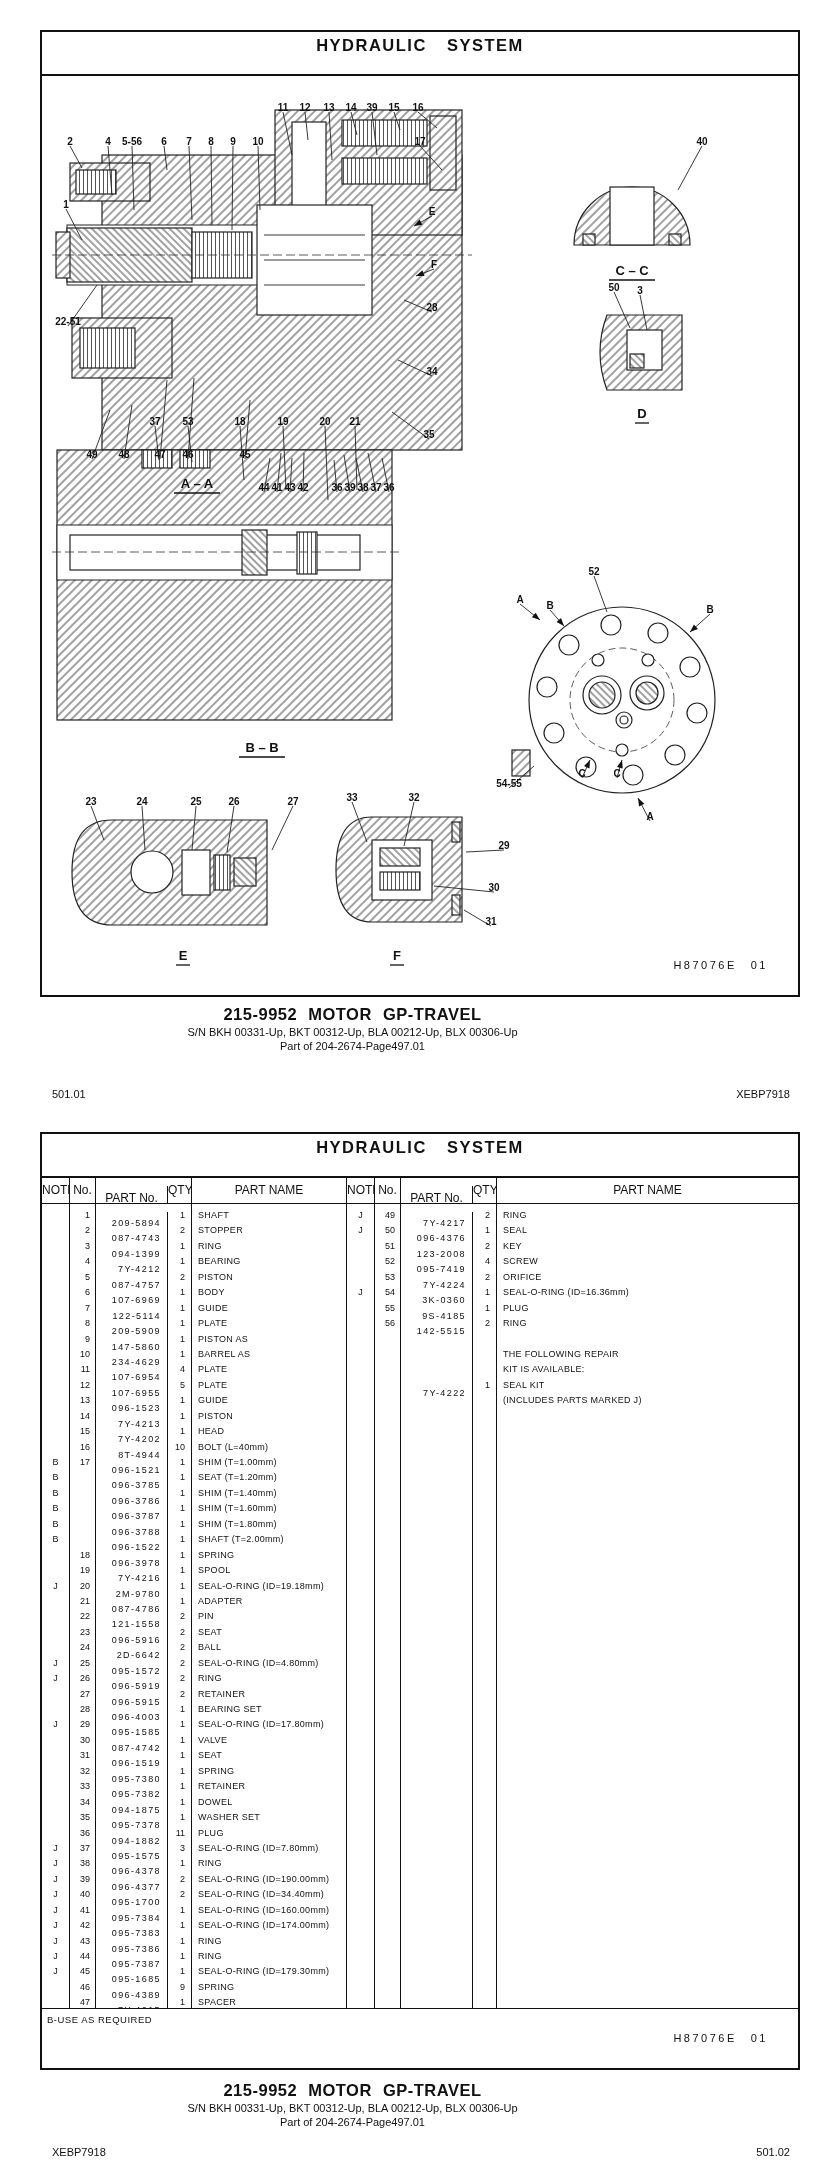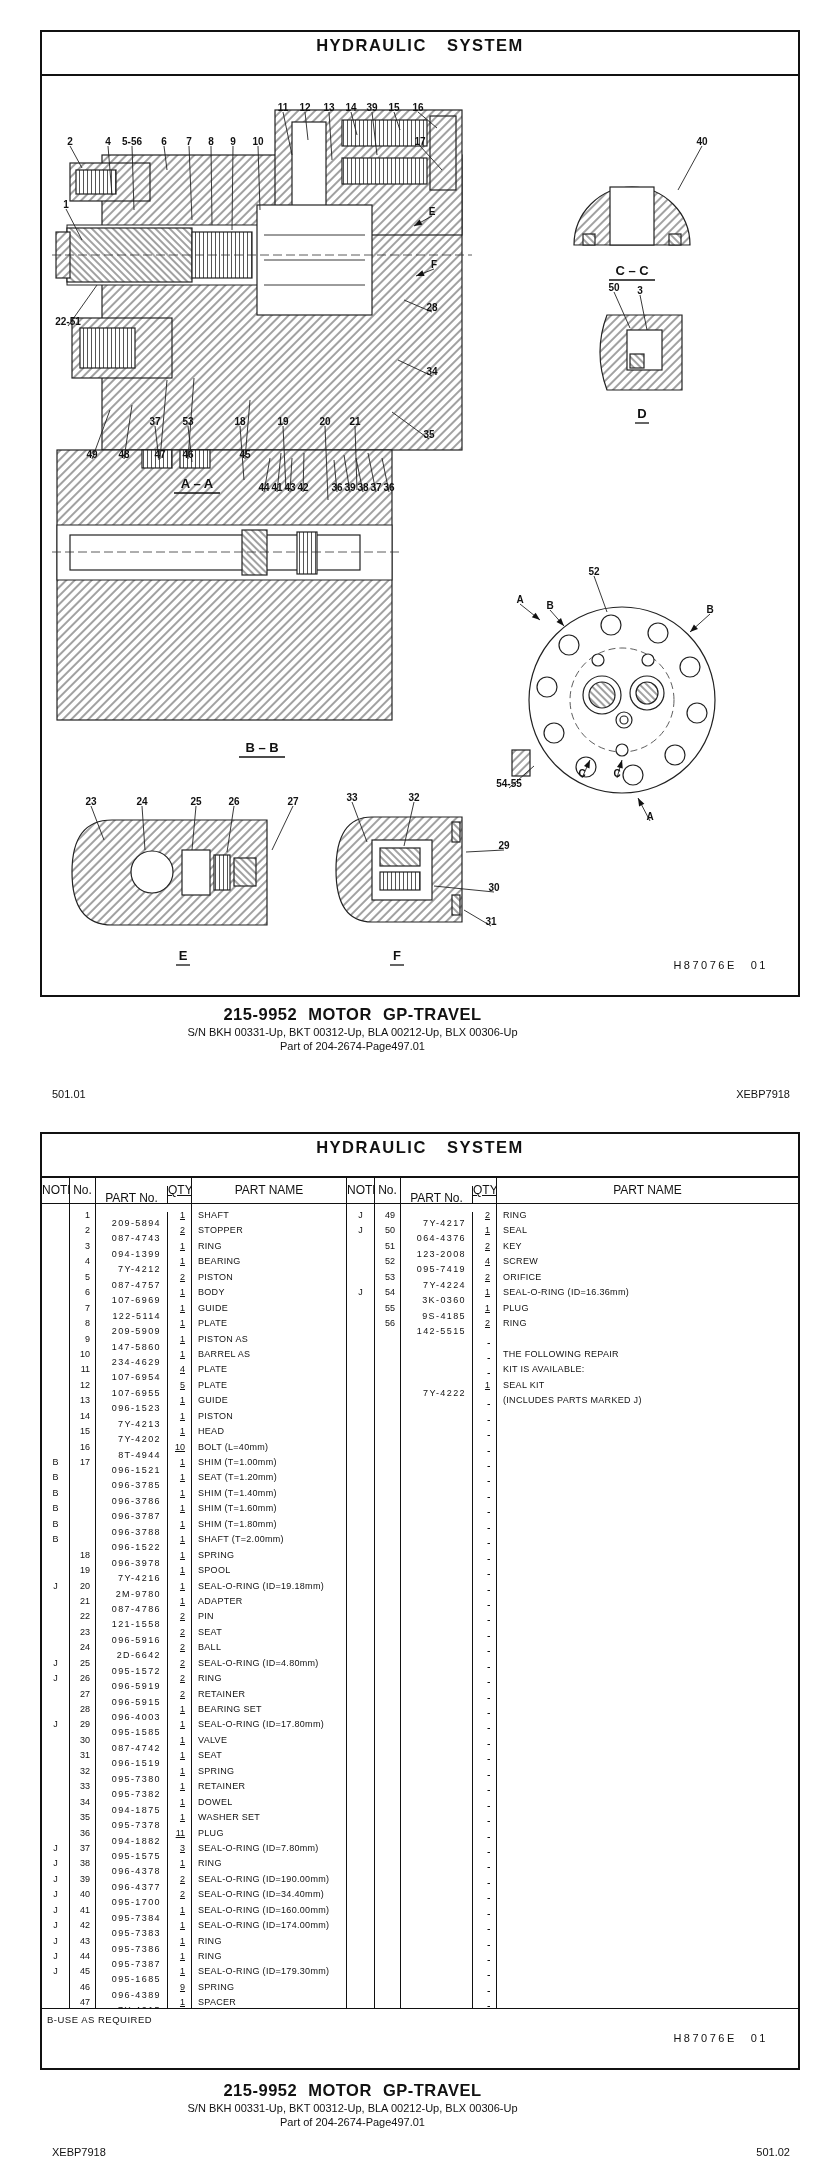--- a/index.html
+++ b/index.html
@@ -34,21 +34,21 @@
   .t-header{flex:none;height:26px;display:flex;border-bottom:1.6px solid #111;}
   .t-body{flex:1;display:flex;overflow:hidden;}
   .t-half{display:flex;}
   .t-half.lft{width:305px;flex:none;}
   .t-half.rgt{flex:1;}
   .t-col{display:flex;flex-direction:column;border-right:1.4px solid #111;}
   .t-col.last{border-right:none;}
   .c-note{width:28px;flex:none;}
   .c-no{width:26px;flex:none;}
   .c-part{width:72px;flex:none;margin-top:8px;}
-  .c-qty{width:24px;flex:none;text-decoration:underline;}
+  .c-qty{width:24px;flex:none;}
   .t-half.lft .c-name{width:155px;flex:none;}
   .t-half.rgt .c-name{flex:1;}
   .t-header .hcell{font-size:12px;line-height:25px;text-align:center;white-space:nowrap;overflow:hidden;}
   .t-col .pad{height:4px;flex:none;}
   .cell{height:15.45px;line-height:15.45px;font-size:9px;white-space:nowrap;flex:none;}
   .al-c{text-align:center;}
   .al-r{text-align:right;padding-right:5px;}
   .al-part{text-align:right;padding-right:6px;letter-spacing:1.4px;}
   .al-q{text-align:right;padding-right:6px;}
   .al-l{text-align:left;padding-left:6px;letter-spacing:0.3px;}
@@ -768,21 +768,21 @@
           <div class="cell al-r">&nbsp;</div>
           <div class="cell al-r">&nbsp;</div>
           <div class="cell al-r">&nbsp;</div>
           <div class="cell al-r">&nbsp;</div>
           <div class="cell al-r">&nbsp;</div>
           <div class="cell al-r">&nbsp;</div>
         </div>
         <div class="t-col c-part">
           <div class="pad"></div>
           <div class="cell al-part">7Y-4217</div>
-          <div class="cell al-part">064-4376</div>
+          <div class="cell al-part">096-4376</div>
           <div class="cell al-part">123-2008</div>
           <div class="cell al-part">095-7419</div>
           <div class="cell al-part">7Y-4224</div>
           <div class="cell al-part">3K-0360</div>
           <div class="cell al-part">9S-4185</div>
           <div class="cell al-part">142-5515</div>
           <div class="cell al-part">&nbsp;</div>
           <div class="cell al-part">&nbsp;</div>
           <div class="cell al-part">&nbsp;</div>
           <div class="cell al-part">7Y-4222</div>

